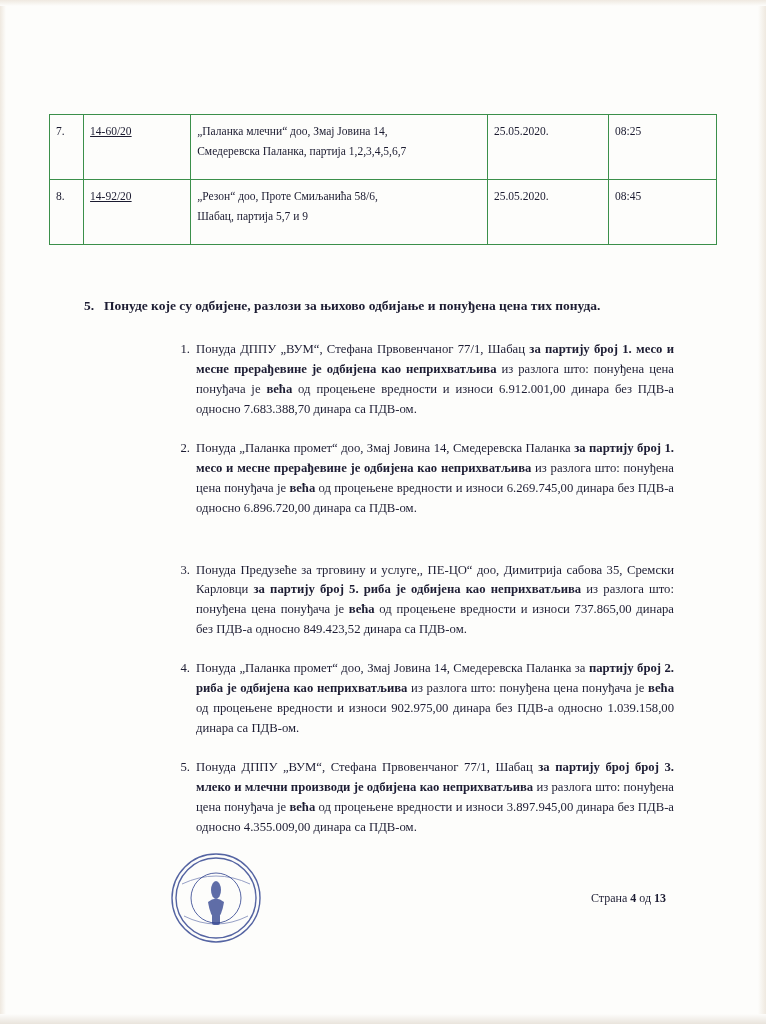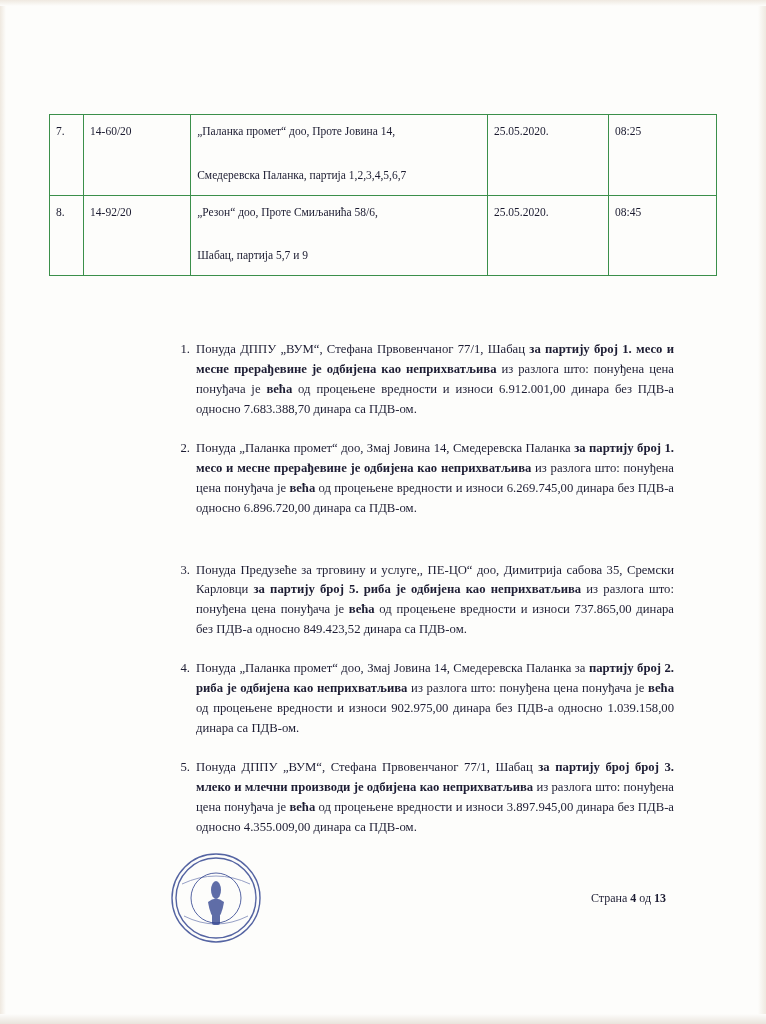--- a/index.html
+++ b/index.html
@@ -56,26 +56,26 @@
     font-family: "Liberation Serif", serif;
     color: #1b1b30;
   }
   table.bid-table td {
     border: 1px solid #3b8f4a;
     padding: 8px 6px 10px 6px;
     vertical-align: top;
     line-height: 1.55;
   }
   td.c-num       { width: 22px;  padding-left: 7px; white-space: nowrap; }
-  td.c-ref       { width: 98px;  white-space: nowrap; }
+  td.c-ref       { width: 98px;  white-space: nowrap; text-decoration: underline; }
   td.c-firm      { width: 300px; }
   td.c-date      { width: 112px; white-space: nowrap; }
   td.c-time      { width: 100px; white-space: nowrap; }
   .row-tall td { height: 46px; }
-  .firm-line2 { display: block; margin-top: 26px; }
+  .firm-line2 { display: block; margin-top: 2px; }
 
   
   .section-heading {
     position: absolute;
     left: 84px;
     top: 296px;
     width: 640px;
     font-size: 13.5px;
     font-weight: bold;
     line-height: 1.5;
@@ -136,40 +136,43 @@
   <div class="scan-edge-top"></div>
   <div class="scan-edge-bottom"></div>
 
   <div class="table-wrap">
     <table class="bid-table">
       <tbody>
         <tr class="row-tall">
           <td class="c-num">7.</td>
           <td class="c-ref">14-60/20</td>
           <td class="c-firm">
-            <span>„Паланка промет“ доо, Проте Јовина 14,</span>
+            <span>„Паланка млечни“ доо, Змај Јовина 14,</span>
             <span class="firm-line2">Смедеревска Паланка, партија 1,2,3,4,5,6,7</span>
           </td>
           <td class="c-date">25.05.2020.</td>
           <td class="c-time">08:25</td>
         </tr>
         <tr class="row-tall">
           <td class="c-num">8.</td>
           <td class="c-ref">14-92/20</td>
           <td class="c-firm">
             <span>„Резон“ доо, Проте Смиљанића 58/6,</span>
             <span class="firm-line2">Шабац, партија 5,7 и 9</span>
           </td>
           <td class="c-date">25.05.2020.</td>
           <td class="c-time">08:45</td>
         </tr>
       </tbody>
     </table>
   </div>
 
+  <div class="section-heading">
+    <span class="num">5.</span><span>Понуде које су одбијене, разлози за њихово одбијање и понуђена цена тих понуда.</span>
+  </div>
 
   <div class="items">
     <div class="item">
       <span class="marker">1.</span>
       <span>Понуда ДППУ „ВУМ“, Стефана Првовенчаног 77/1, Шабац <b>за партију број 1. месо и месне прерађевине је одбијена као неприхватљива</b> из разлога што: понуђена цена понуђача је <b>већа</b> од процењене вредности и износи 6.912.001,00 динара без ПДВ-а односно 7.683.388,70 динара са ПДВ-ом.</span>
     </div>
     <div class="item gap-after">
       <span class="marker">2.</span>
       <span>Понуда „Паланка промет“ доо, Змај Јовина 14, Смедеревска Паланка <b>за партију број 1. месо и месне прерађевине је одбијена као неприхватљива</b> из разлога што: понуђена цена понуђача је <b>већа</b> од процењене вредности и износи 6.269.745,00 динара без ПДВ-а односно 6.896.720,00 динара са ПДВ-ом.</span>
     </div>

